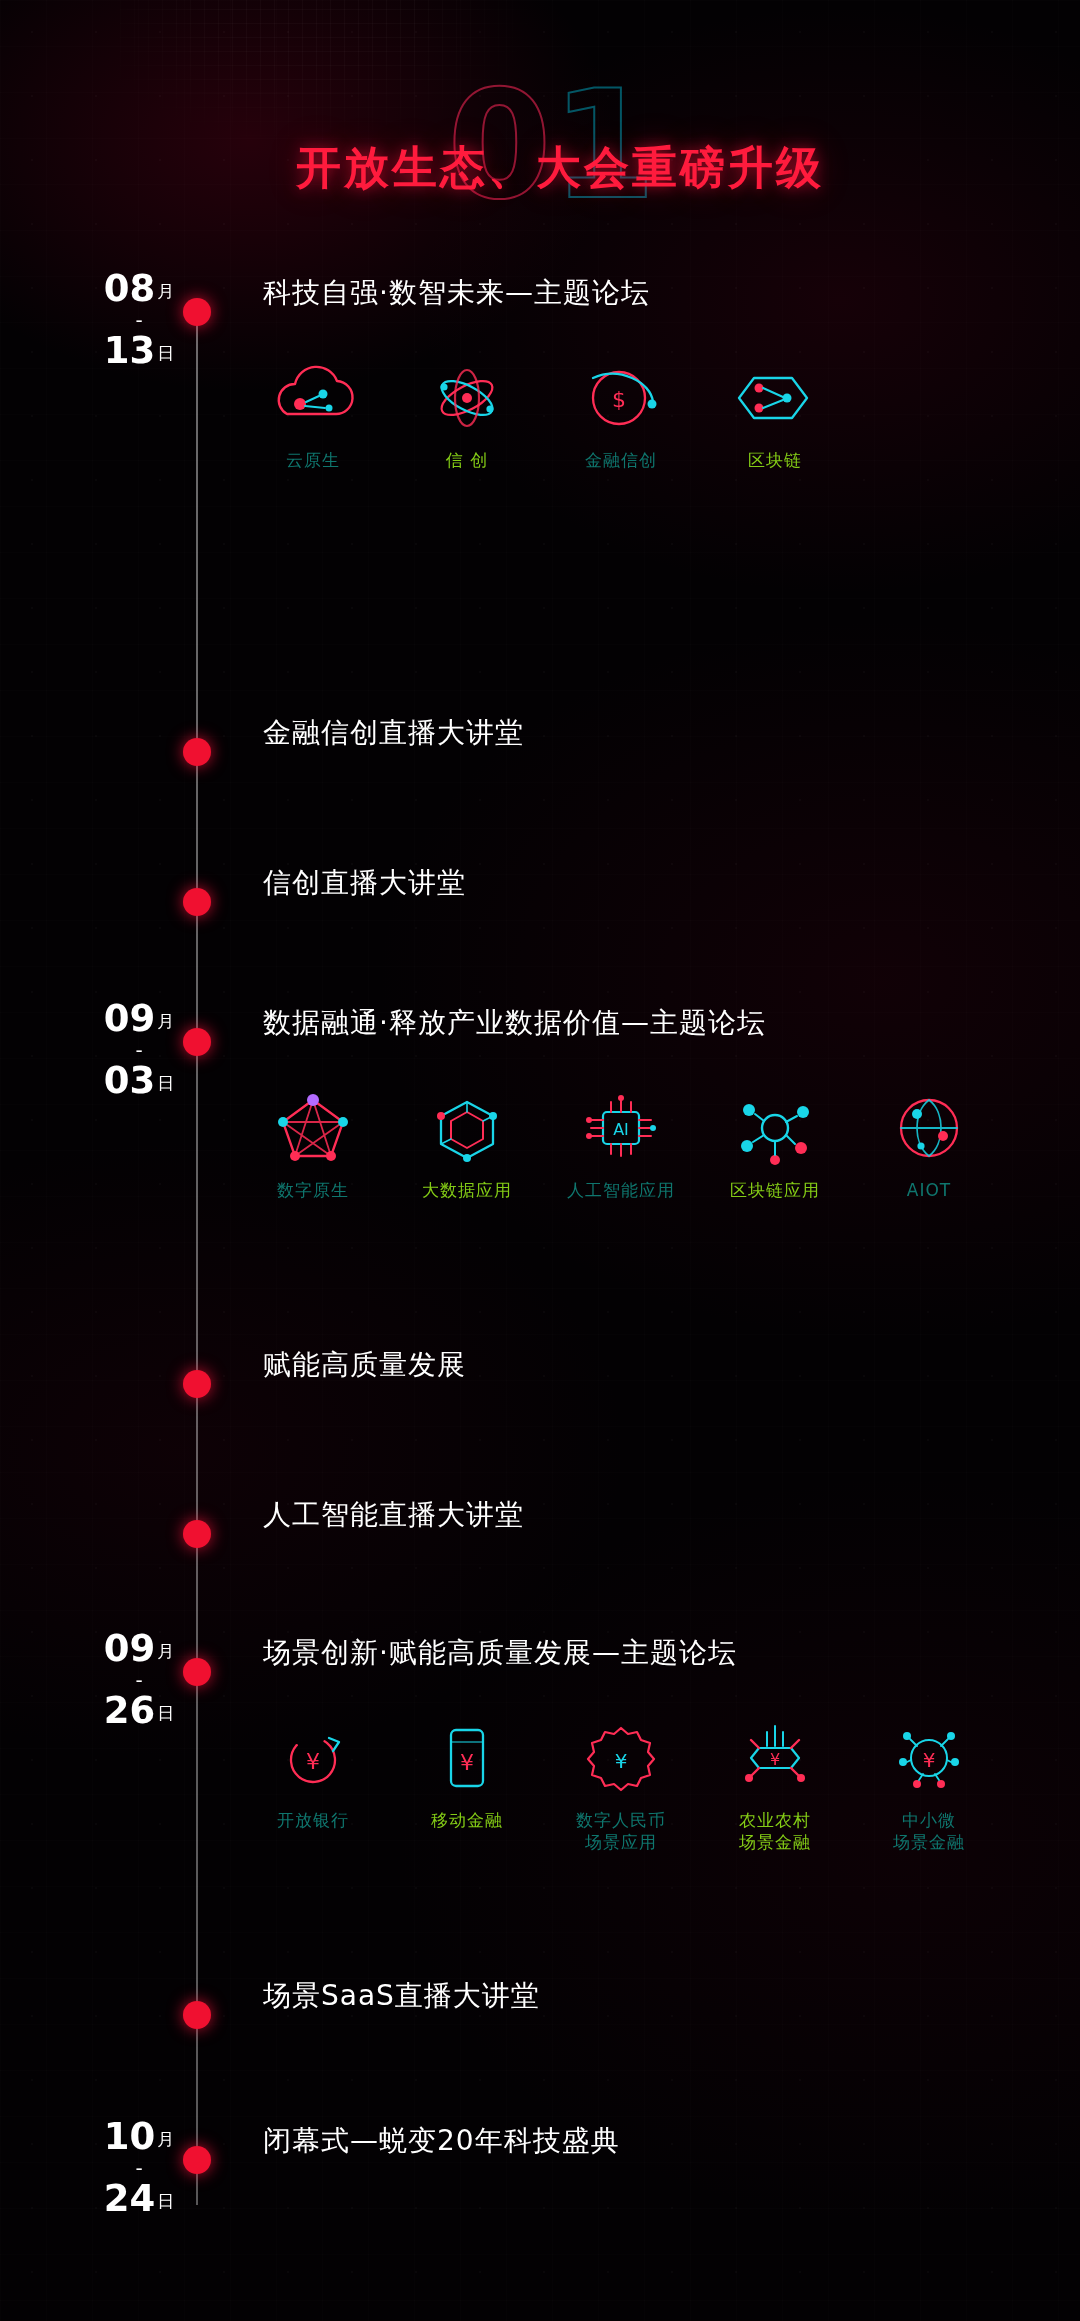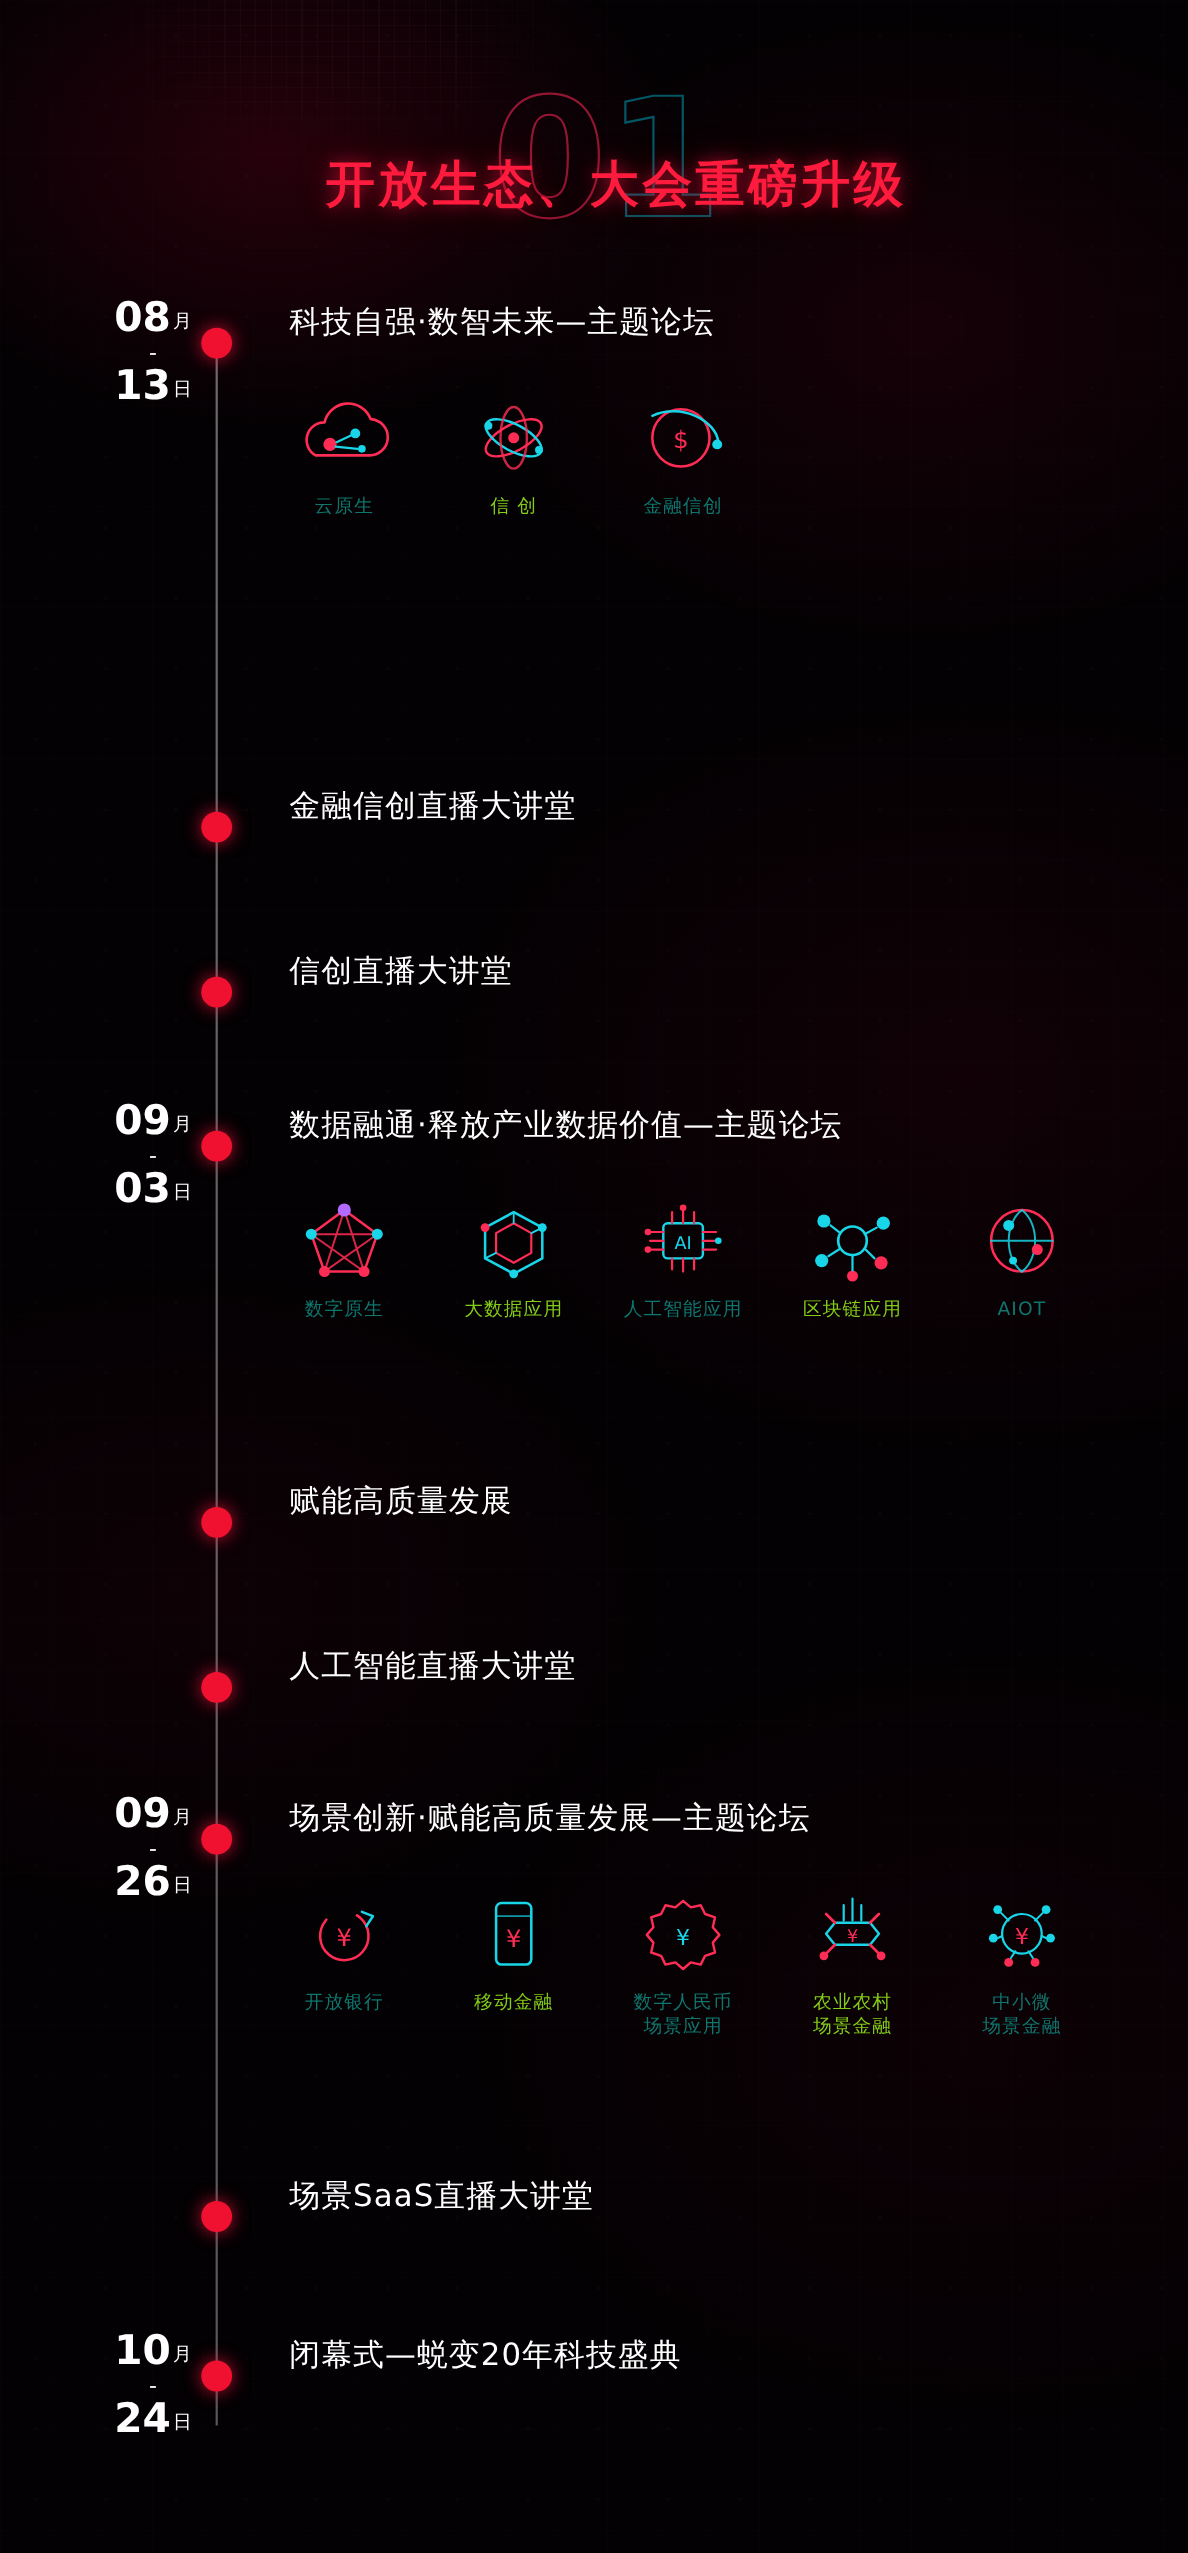--- a/index.html
+++ b/index.html
@@ -242,20 +242,32 @@
         <div class="icon-art">
           <svg width="92" height="78" viewBox="0 0 92 78" fill="none" stroke-linecap="round" stroke-linejoin="round">
     <circle cx="44" cy="40" r="26" stroke="#ff2d55" stroke-width="2.3"></circle>
     <path d="M18 20 C44 8 76 24 78 44" stroke="#19d5e8" stroke-width="2.3"></path>
     <circle cx="77" cy="46" r="4.5" fill="#19d5e8"></circle>
     <text x="44" y="49" font-family="DejaVu Sans, sans-serif" font-size="22" fill="#ff2d55" text-anchor="middle">$</text>
           </svg>
         </div>
         <div class="icon-label pink">金融信创</div>
       </div>
+      <div class="icon-cell">
+        <div class="icon-art">
+          <svg width="92" height="78" viewBox="0 0 92 78" fill="none" stroke-linecap="round" stroke-linejoin="round">
+    <path d="M25 20 H63 L78 40 L63 60 H25 L10 40 Z" stroke="#19d5e8" stroke-width="2.3"></path>
+    <circle cx="30" cy="30" r="4.5" fill="#ff2d55"></circle>
+    <circle cx="30" cy="50" r="4.5" fill="#ff2d55"></circle>
+    <circle cx="58" cy="40" r="4.5" fill="#19d5e8"></circle>
+    <path d="M34 30 L54 39 M34 50 L54 42" stroke="#19d5e8" stroke-width="2"></path>
+          </svg>
+        </div>
+        <div class="icon-label cyan">区块链</div>
+      </div>
     </div>
     <div class="row" style="top:740px">
       <div class="dot" style="top:-2px;"></div>
       <div class="row-title" style="top:-26px;">金融信创直播大讲堂</div>
     </div>
     <div class="row" style="top:890px">
       <div class="dot" style="top:-2px;"></div>
       <div class="row-title" style="top:-26px;">信创直播大讲堂</div>
     </div>
     <div class="row" style="top:1030px">

